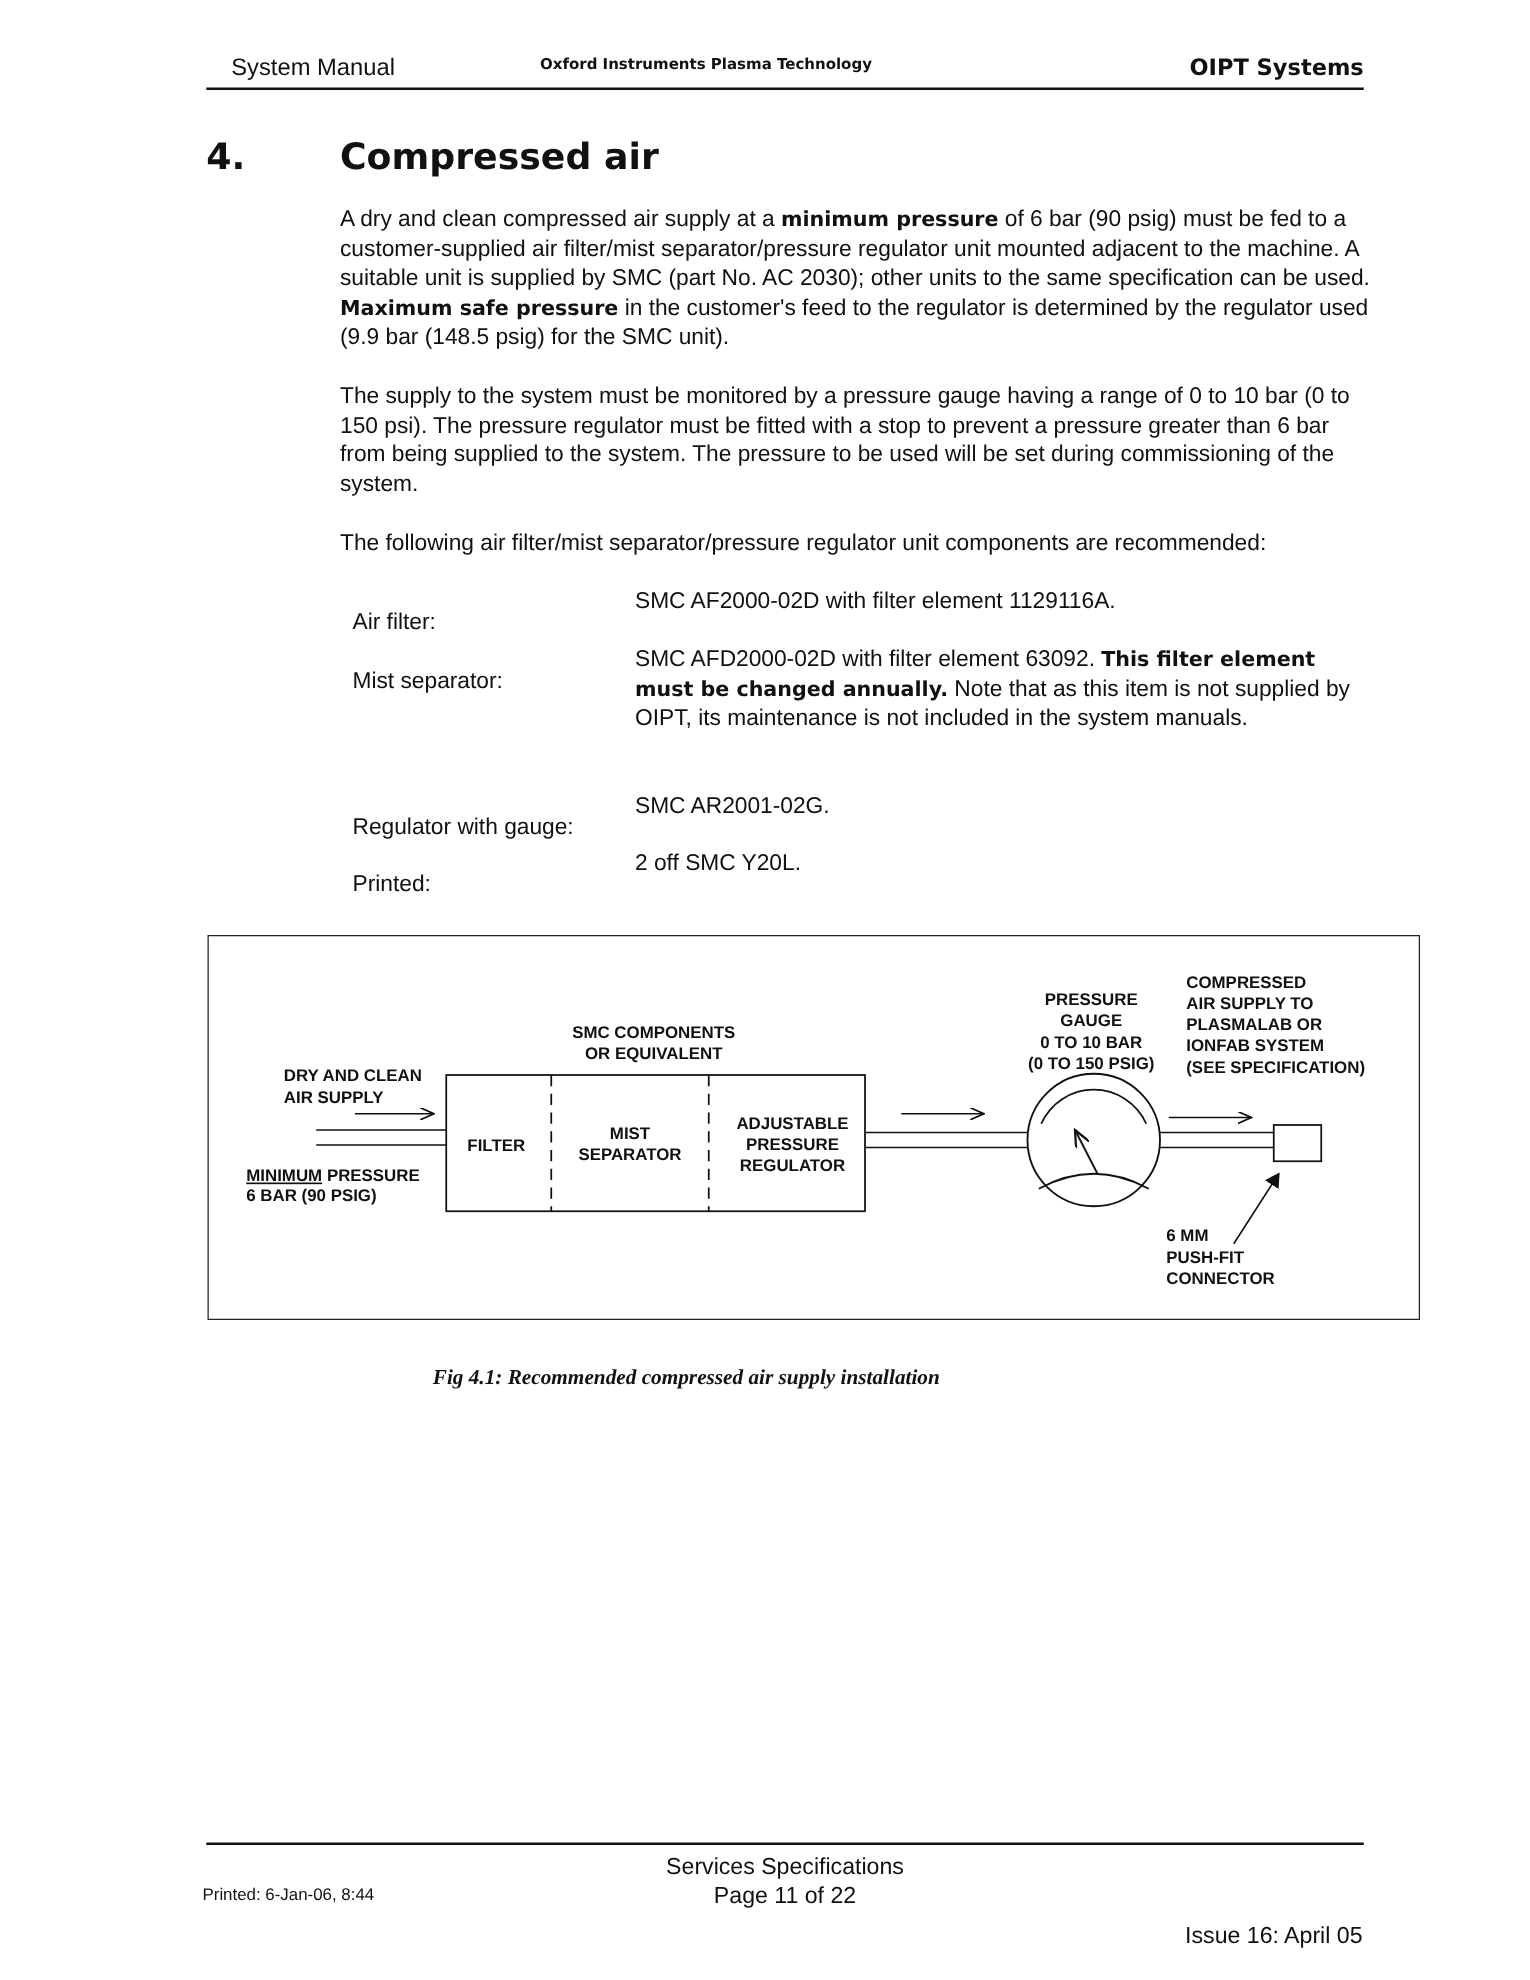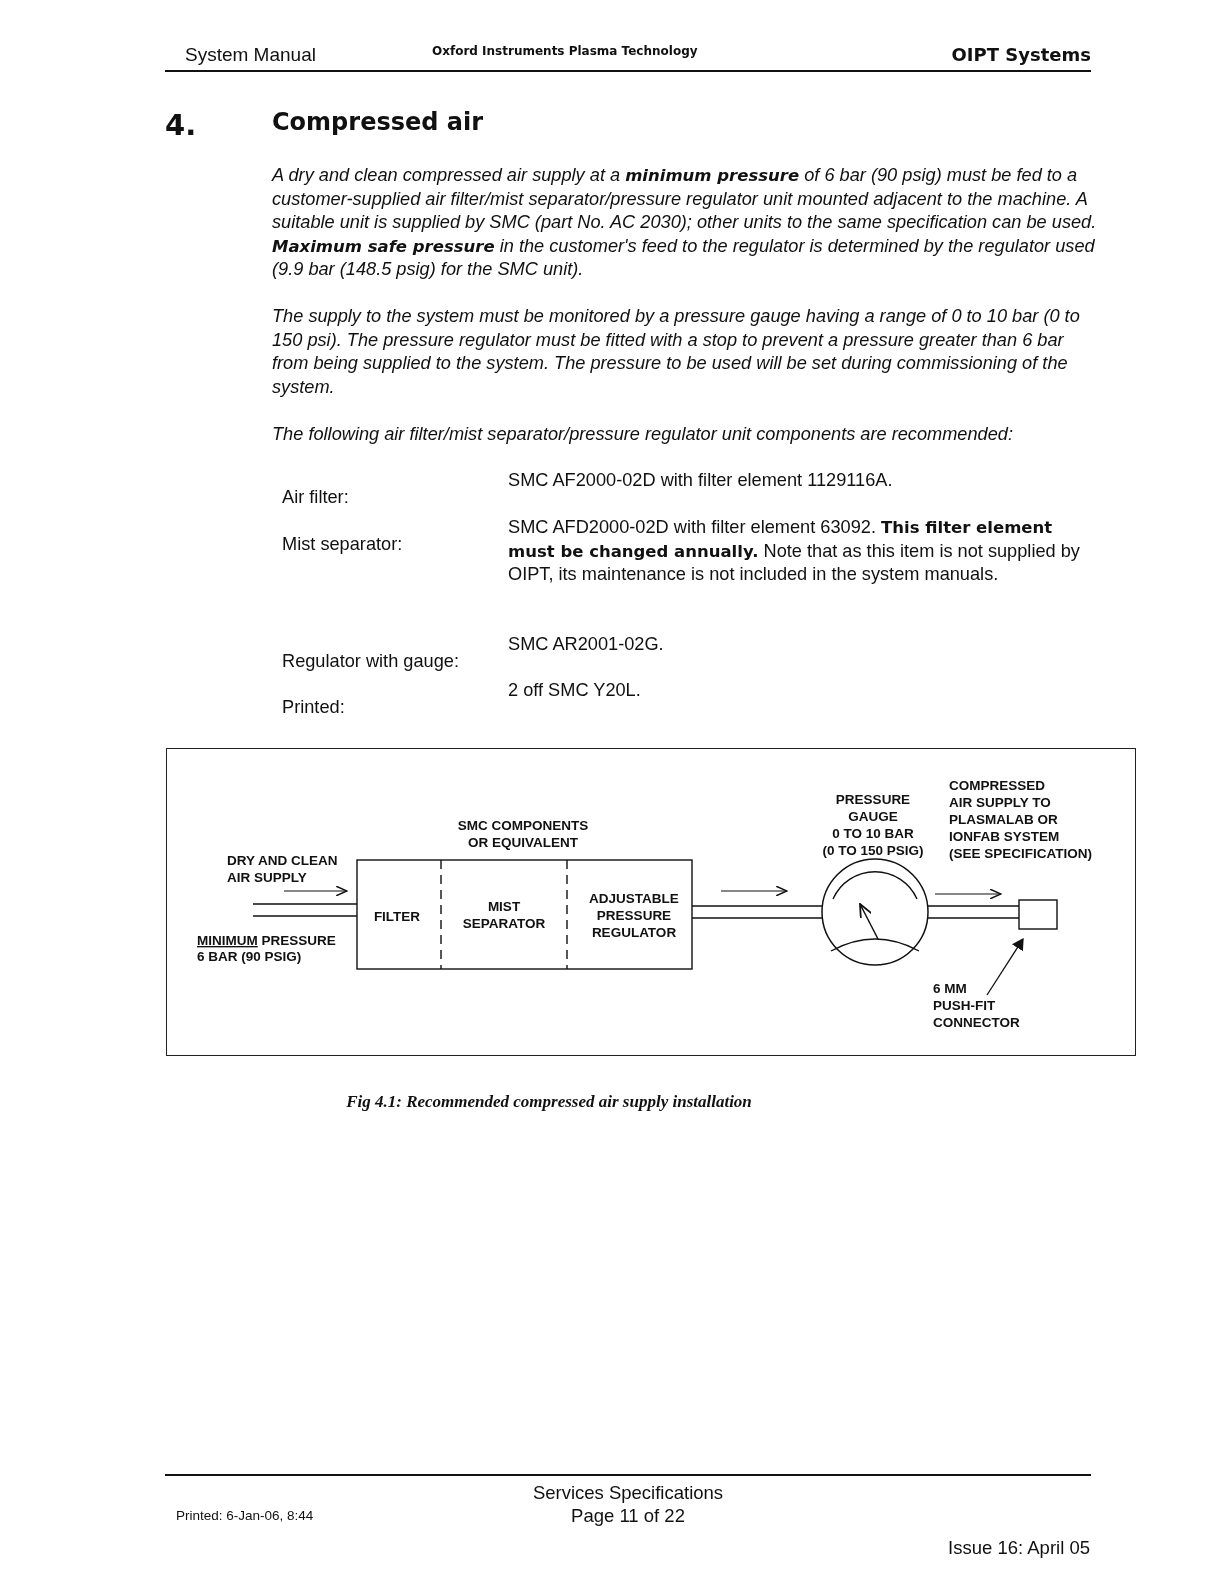--- a/index.html
+++ b/index.html
@@ -4,39 +4,39 @@
 <style>
   html, body { margin: 0; padding: 0; background: #ffffff; }
   body { width: 1224px; height: 1584px; position: relative; overflow: hidden;
          font-family: "DejaVu Sans", "Liberation Sans", sans-serif; color: #111; }
   .hdr { position: absolute; top: 44px; left: 165px; width: 926px; height: 26px; border-bottom: 2.5px solid #111; }
   .hdr span { position: absolute; top: 0; font-size: 18px; margin-left: 20px; }
   .hdr .l { left: 0; font-family: "Liberation Sans", sans-serif; font-size: 19px; }
   .hdr .c { left: 247px; font-weight: bold; font-size: 12px; }
   .hdr .r { right: 0; font-weight: bold; font-size: 18px; }
   .sec-num { position: absolute; left: 165px; top: 108px; font-size: 29px; font-weight: bold; }
-  .sec-title { position: absolute; left: 272px; top: 108px; font-size: 24px; font-weight: bold; }
+  .sec-title { position: absolute; left: 272px; top: 108px; font-size: 29px; font-weight: bold; }
   .body-text { position: absolute; left: 272px; width: 830px; font-family: "Liberation Sans", sans-serif;
-               font-size: 18.2px; line-height: 23.6px; margin: 0; font-style: italic; }
+               font-size: 18.2px; line-height: 23.6px; margin: 0; }
   .body-text b { font-family: "DejaVu Sans", sans-serif; font-size: 16.5px; }
   .p1 { top: 164px; }
   .p2 { top: 305px; }
   .p3 { top: 423px; }
   .spec { position: absolute; left: 282px; width: 820px; font-family: "Liberation Sans", sans-serif; font-size: 18.2px; line-height: 23.6px; }
   .spec .k { position: absolute; left: 0; top: 17px; width: 226px; }
   .spec .v { position: absolute; left: 226px; top: 0; width: 590px; }
   .spec .v b { font-family: "DejaVu Sans", sans-serif; font-size: 16.5px; }
   .fig { position: absolute; left: 166px; top: 748px; width: 968px; height: 306px; border: 1.5px solid #222; }
   .fig svg { position: absolute; left: 0; top: 0; }
   .dl { font-family: "Liberation Sans", sans-serif; font-weight: bold; font-size: 13.5px; fill: #111; }
   .caption { position: absolute; top: 1092px; left: 0; width: 1098px; text-align: center;
              font-family: "Liberation Serif", serif; font-style: italic; font-weight: bold; font-size: 17px; }
   .ftr-line { position: absolute; left: 165px; top: 1474px; width: 926px; border-top: 2.5px solid #111; }
   .ftr { position: absolute; font-family: "Liberation Sans", sans-serif; }
-  .ftr.printed { left: 176px; top: 1508px; font-size: 13.5px; }
+  .ftr.printed { left: 162px; top: 1508px; font-size: 13.5px; }
   .ftr.title { left: 0; width: 1256px; text-align: center; top: 1482px; font-size: 18.5px; }
   .ftr.page { left: 0; width: 1256px; text-align: center; top: 1505px; font-size: 18.5px; }
   .ftr.issue { right: 134px; top: 1505px; font-size: 18.5px; margin-top: 32px; }
 </style>
 </head>
 <body>
 
 <div class="hdr">
   <span class="l">System Manual</span>
   <span class="c">Oxford Instruments Plasma Technology</span>

